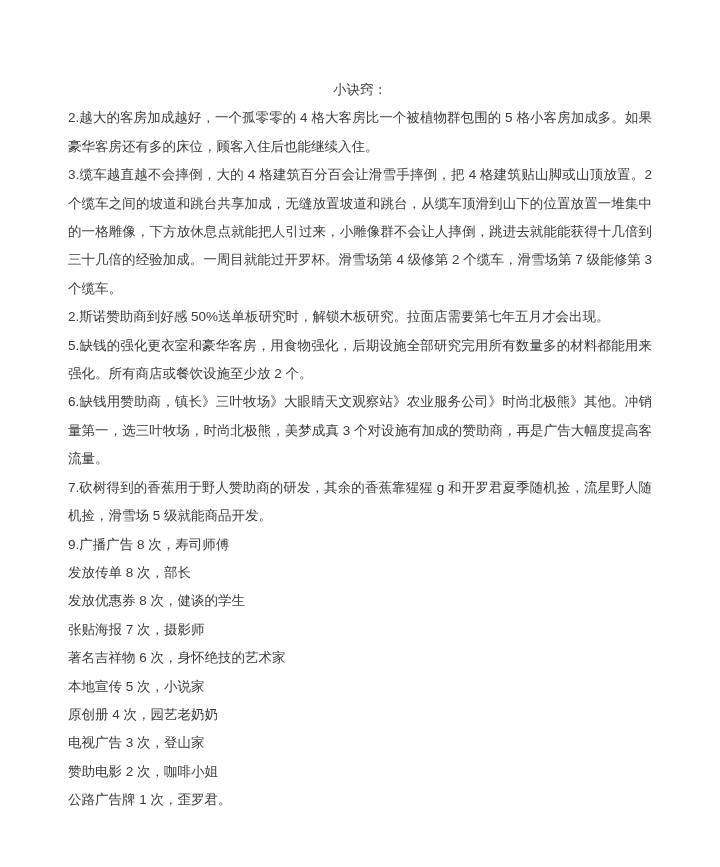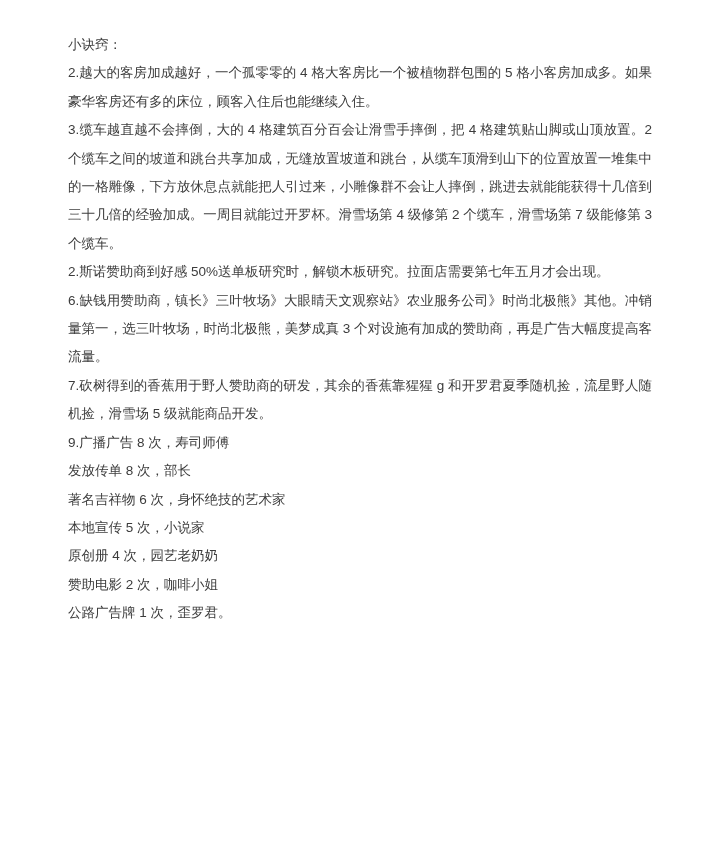--- a/index.html
+++ b/index.html
@@ -23,33 +23,38 @@
     font-size: 13.5px;
     line-height: 28.4px;
     text-align: justify;
   }
   .doc p {
     margin: 0;
     padding: 0;
     word-break: break-all;
   }
   .doc .heading {
-    text-align: left;
+    text-align: center;
+    margin-top: 45px;
   }
 </style>
 </head>
 <body>
 
 <div class="doc">
   <p class="heading">小诀窍：</p>
   <p>2.越大的客房加成越好，一个孤零零的 4 格大客房比一个被植物群包围的 5 格小客房加成多。如果豪华客房还有多的床位，顾客入住后也能继续入住。</p>
   <p>3.缆车越直越不会摔倒，大的 4 格建筑百分百会让滑雪手摔倒，把 4 格建筑贴山脚或山顶放置。2 个缆车之间的坡道和跳台共享加成，无缝放置坡道和跳台，从缆车顶滑到山下的位置放置一堆集中的一格雕像，下方放休息点就能把人引过来，小雕像群不会让人摔倒，跳进去就能能获得十几倍到三十几倍的经验加成。一周目就能过开罗杯。滑雪场第 4 级修第 2 个缆车，滑雪场第 7 级能修第 3 个缆车。</p>
   <p>2.斯诺赞助商到好感 50%送单板研究时，解锁木板研究。拉面店需要第七年五月才会出现。</p>
+  <p>5.缺钱的强化更衣室和豪华客房，用食物强化，后期设施全部研究完用所有数量多的材料都能用来强化。所有商店或餐饮设施至少放 2 个。</p>
   <p>6.缺钱用赞助商，镇长》三叶牧场》大眼睛天文观察站》农业服务公司》时尚北极熊》其他。冲销量第一，选三叶牧场，时尚北极熊，美梦成真 3 个对设施有加成的赞助商，再是广告大幅度提高客流量。</p>
   <p>7.砍树得到的香蕉用于野人赞助商的研发，其余的香蕉靠猩猩 g 和开罗君夏季随机捡，流星野人随机捡，滑雪场 5 级就能商品开发。</p>
   <p>9.广播广告 8 次，寿司师傅</p>
   <p>发放传单 8 次，部长</p>
+  <p>发放优惠券 8 次，健谈的学生</p>
+  <p>张贴海报 7 次，摄影师</p>
   <p>著名吉祥物 6 次，身怀绝技的艺术家</p>
   <p>本地宣传 5 次，小说家</p>
   <p>原创册 4 次，园艺老奶奶</p>
+  <p>电视广告 3 次，登山家</p>
   <p>赞助电影 2 次，咖啡小姐</p>
   <p>公路广告牌 1 次，歪罗君。</p>
 </div>
 
 </body></html>

